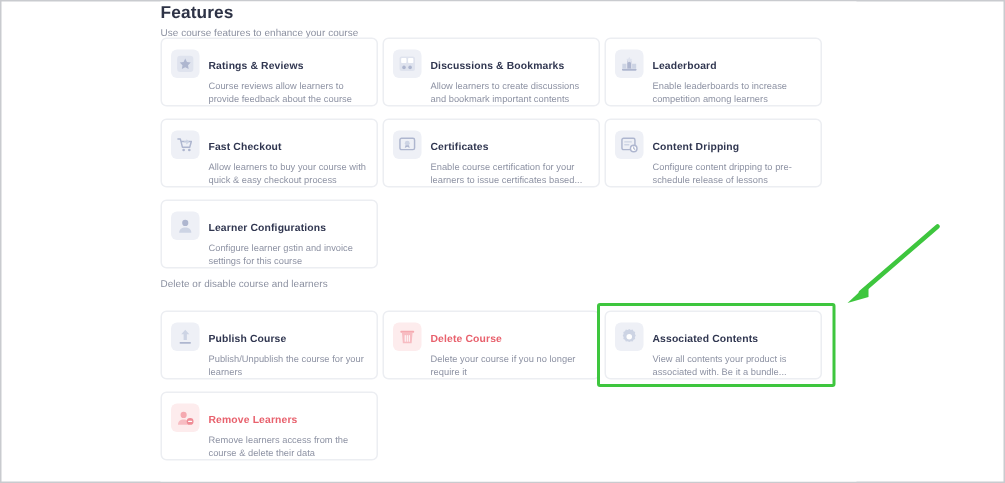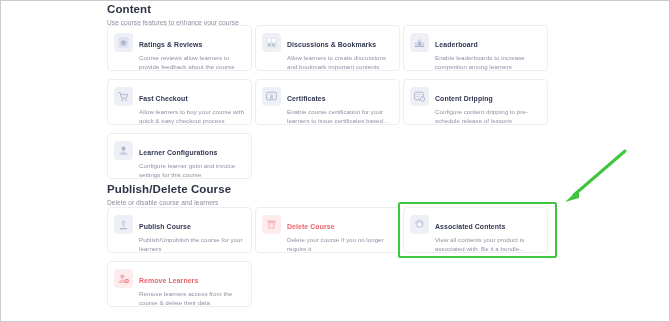--- a/index.html
+++ b/index.html
@@ -147,21 +147,21 @@
     overflow: visible;
   }
 </style>
 </head>
 <body>
 
 <div id="screenshot">
   <div class="page">
 
     <div class="section" id="section-features">
-      <div class="section-title">Content</div>
+      <div class="section-title">Features</div>
       <div class="section-subtitle">Use course features to enhance your course</div>
     </div>
 
     <div class="grid" id="features-grid">
 
       <div class="grid-row">
         <div class="card col-0">
           <span class="card-icon">
             <svg width="13" height="13" viewBox="0 0 24 24">
               <rect x="2" y="2" width="20" height="20" rx="4" fill="#dfe3ee"></rect>
@@ -264,21 +264,20 @@
           <span class="card-text">
             <span class="card-title">Learner Configurations</span>
             <div class="card-desc">Configure learner gstin and invoice settings for this course</div>
           </span>
         </div>
       </div>
 
     </div>
 
     <div class="section" id="section-publish">
-      <div class="section-title">Publish/Delete Course</div>
       <div class="section-subtitle">Delete or disable course and learners</div>
     </div>
 
     <div class="grid" id="publish-grid">
 
       <div class="grid-row">
         <div class="card col-0">
           <span class="card-icon">
             <svg width="13" height="13" viewBox="0 0 24 24">
               <path d="M12 3.5l5 5.5h-3v7h-4v-7H7z" fill="#cdd4e4"></path>

